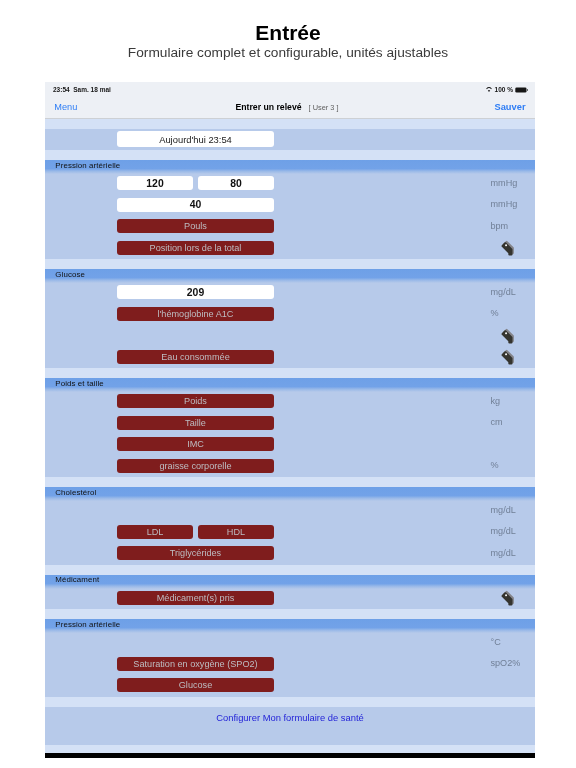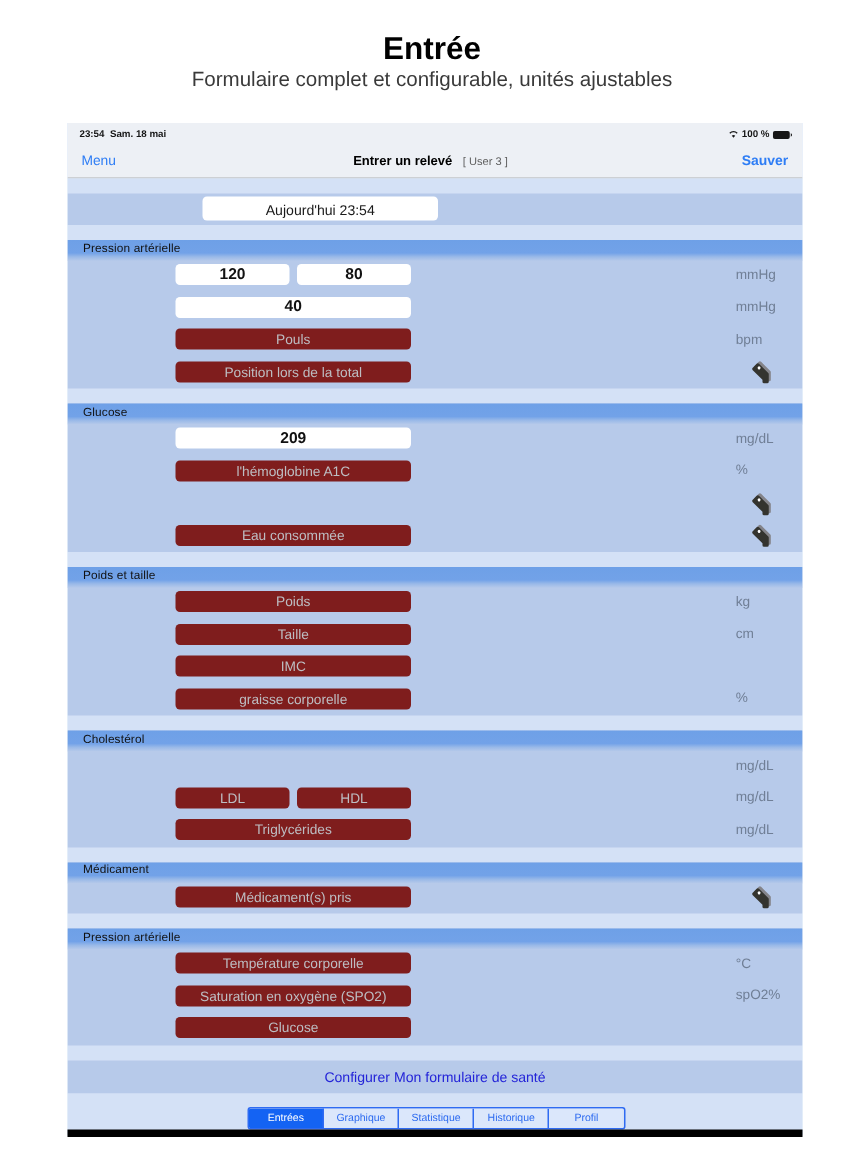--- a/index.html
+++ b/index.html
@@ -28,27 +28,27 @@
   .sec{position:relative;background:#b7caea;}
   .sec-head{height:14px;background:linear-gradient(to bottom,#6ea0e7 0%,#72a2e8 62%,#99b9e8 80%,#b7caea 100%);position:relative;margin-bottom:-3px;}
   .sec-head span{position:absolute;left:10.3px;top:0.4px;font-size:7.9px;font-weight:normal;color:#111;letter-spacing:0.1px;}
   .row{position:relative;height:21.5px;}
   .fld{position:absolute;top:5.2px;height:14.1px;border-radius:3px;background:#7f1d1d;box-sizing:border-box;
        font-size:9.15px;color:#bdbdc2;display:flex;align-items:center;justify-content:center;}
   .fld.full{left:72px;width:157px;}
   .fld.half-l{left:72px;width:76px;}
   .fld.half-r{left:153px;width:76px;}
   .fld.val{background:#ffffff;color:#111;font-weight:bold;font-size:10.4px;}
-  .fld.date{font-weight:normal;font-size:9.4px;color:#1a1a1a;top:2.3px;height:15.2px;margin-left:18px;}
+  .fld.date{font-weight:normal;font-size:9.4px;color:#1a1a1a;top:2.3px;height:15.2px;}
   .unit{position:absolute;left:445.5px;width:60px;top:6.5px;text-align:left;font-size:9.1px;color:#707f96;}
   .tagicon{position:absolute;left:452px;top:2.7px;width:23px;height:23px;}
 
   
   .gap{height:10.0px;background:#d4e1f6;}
-  .cfgband{height:22px;background:#b7caea;position:relative;}
+  .cfgband{height:38px;background:#b7caea;position:relative;}
   .cfgband span{position:absolute;left:0;top:5.8px;width:490px;text-align:center;font-size:9.4px;color:#2424d8;}
   .tabwrap{position:relative;height:30px;background:#d4e1f6;}
   .seg{position:absolute;left:120px;top:9.2px;width:251.5px;height:15.5px;display:flex;border:1px solid #2f6bf2;border-radius:2px;overflow:hidden;box-sizing:border-box;}
   .seg div{flex:1;display:flex;align-items:center;justify-content:center;font-size:7.0px;color:#2c6af0;border-right:1px solid #2f6bf2;box-sizing:border-box;background:#dbe7fb;}
   .seg div:last-child{border-right:none;}
   .seg div.act{background:#1463f3;color:#fff;}
 </style>
 </head>
 <body>
 
@@ -205,21 +205,20 @@
             </svg></div>
         </div>
         <div style="height:2px"></div>
       </div>
       <div class="gap"></div>
       <div class="sec">
         <div class="sec-head">
           <span>Pression artérielle</span>
         </div>
         <div class="row">
-          <div class="fld full">Température corporelle</div>
           <div class="unit">°C</div>
         </div>
         <div class="row">
           <div class="fld full">Saturation en oxygène (SPO2)</div>
           <div class="unit">spO2%</div>
         </div>
         <div class="row">
           <div class="fld full">Glucose</div>
         </div>
         <div style="height:2px"></div>

